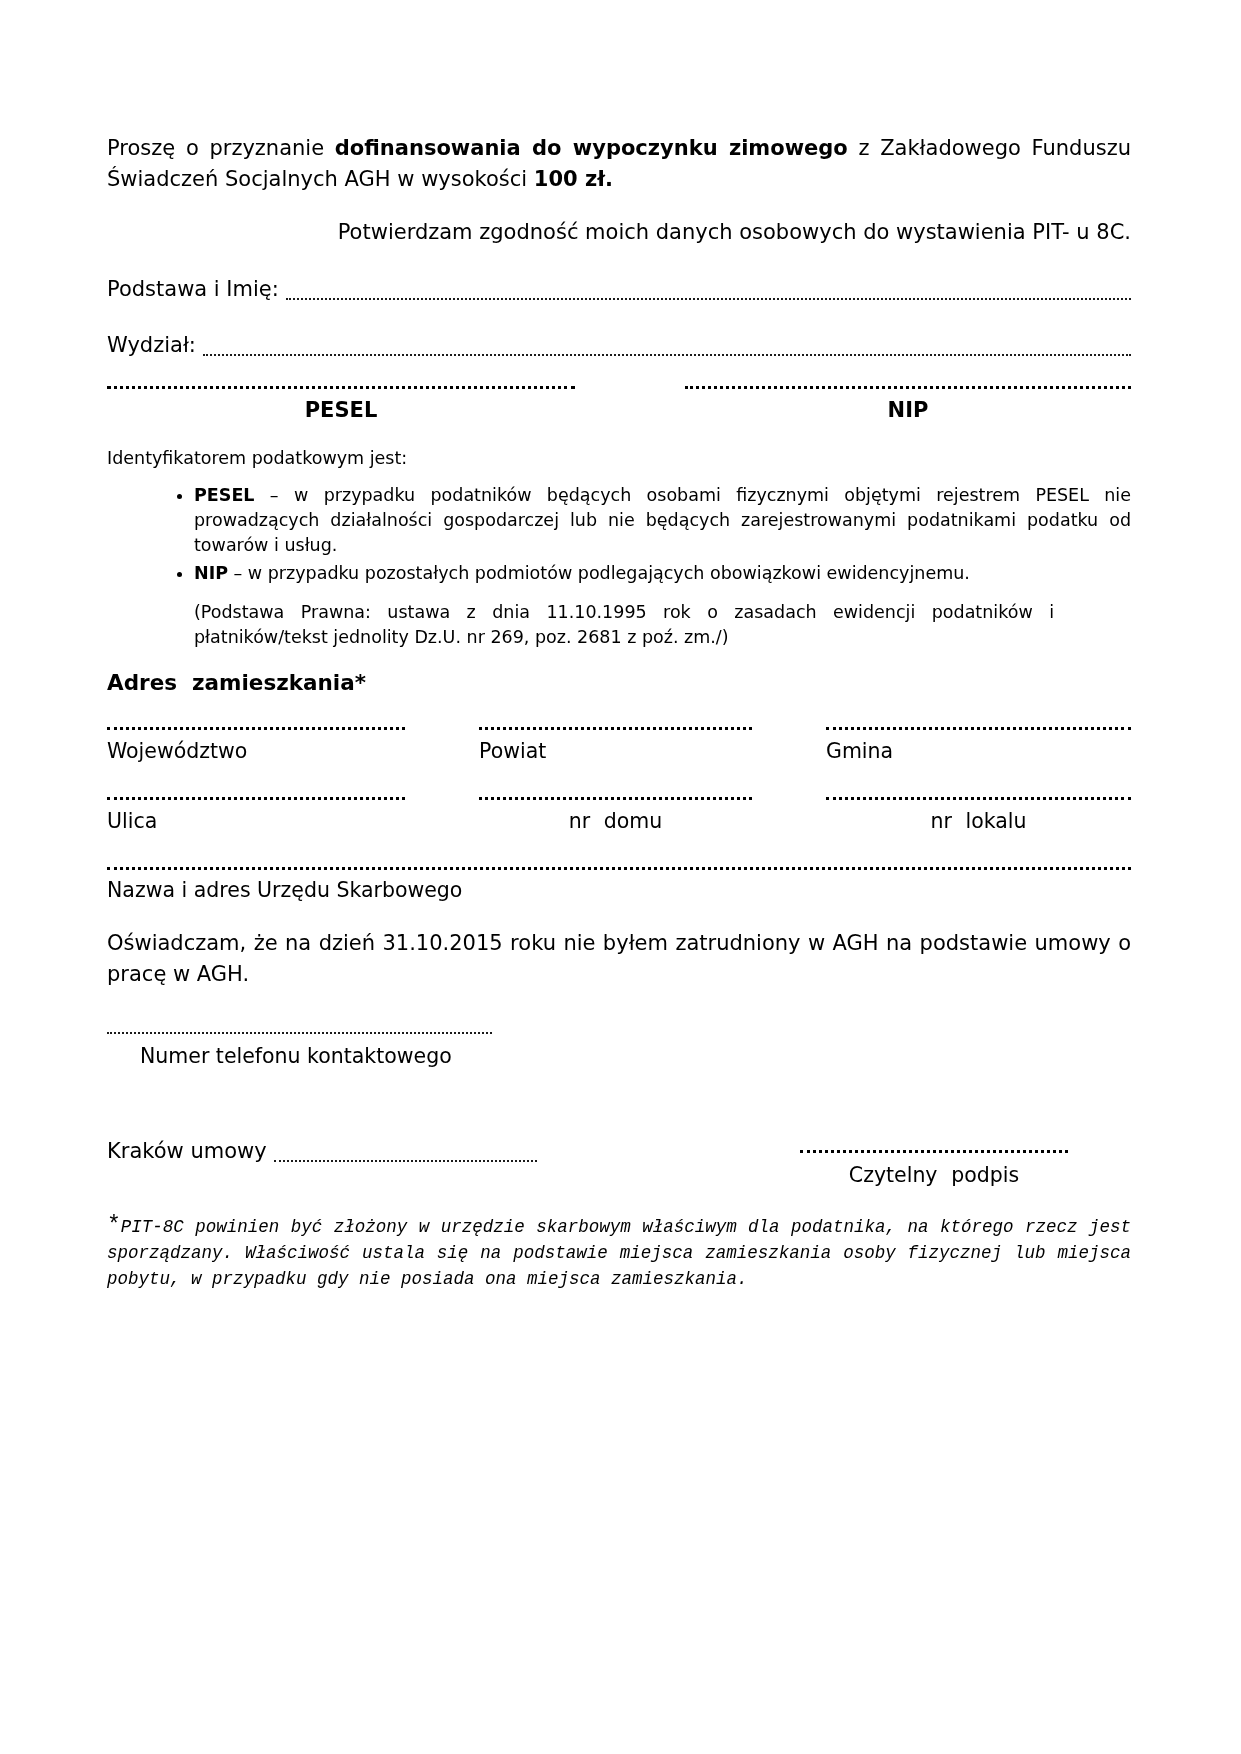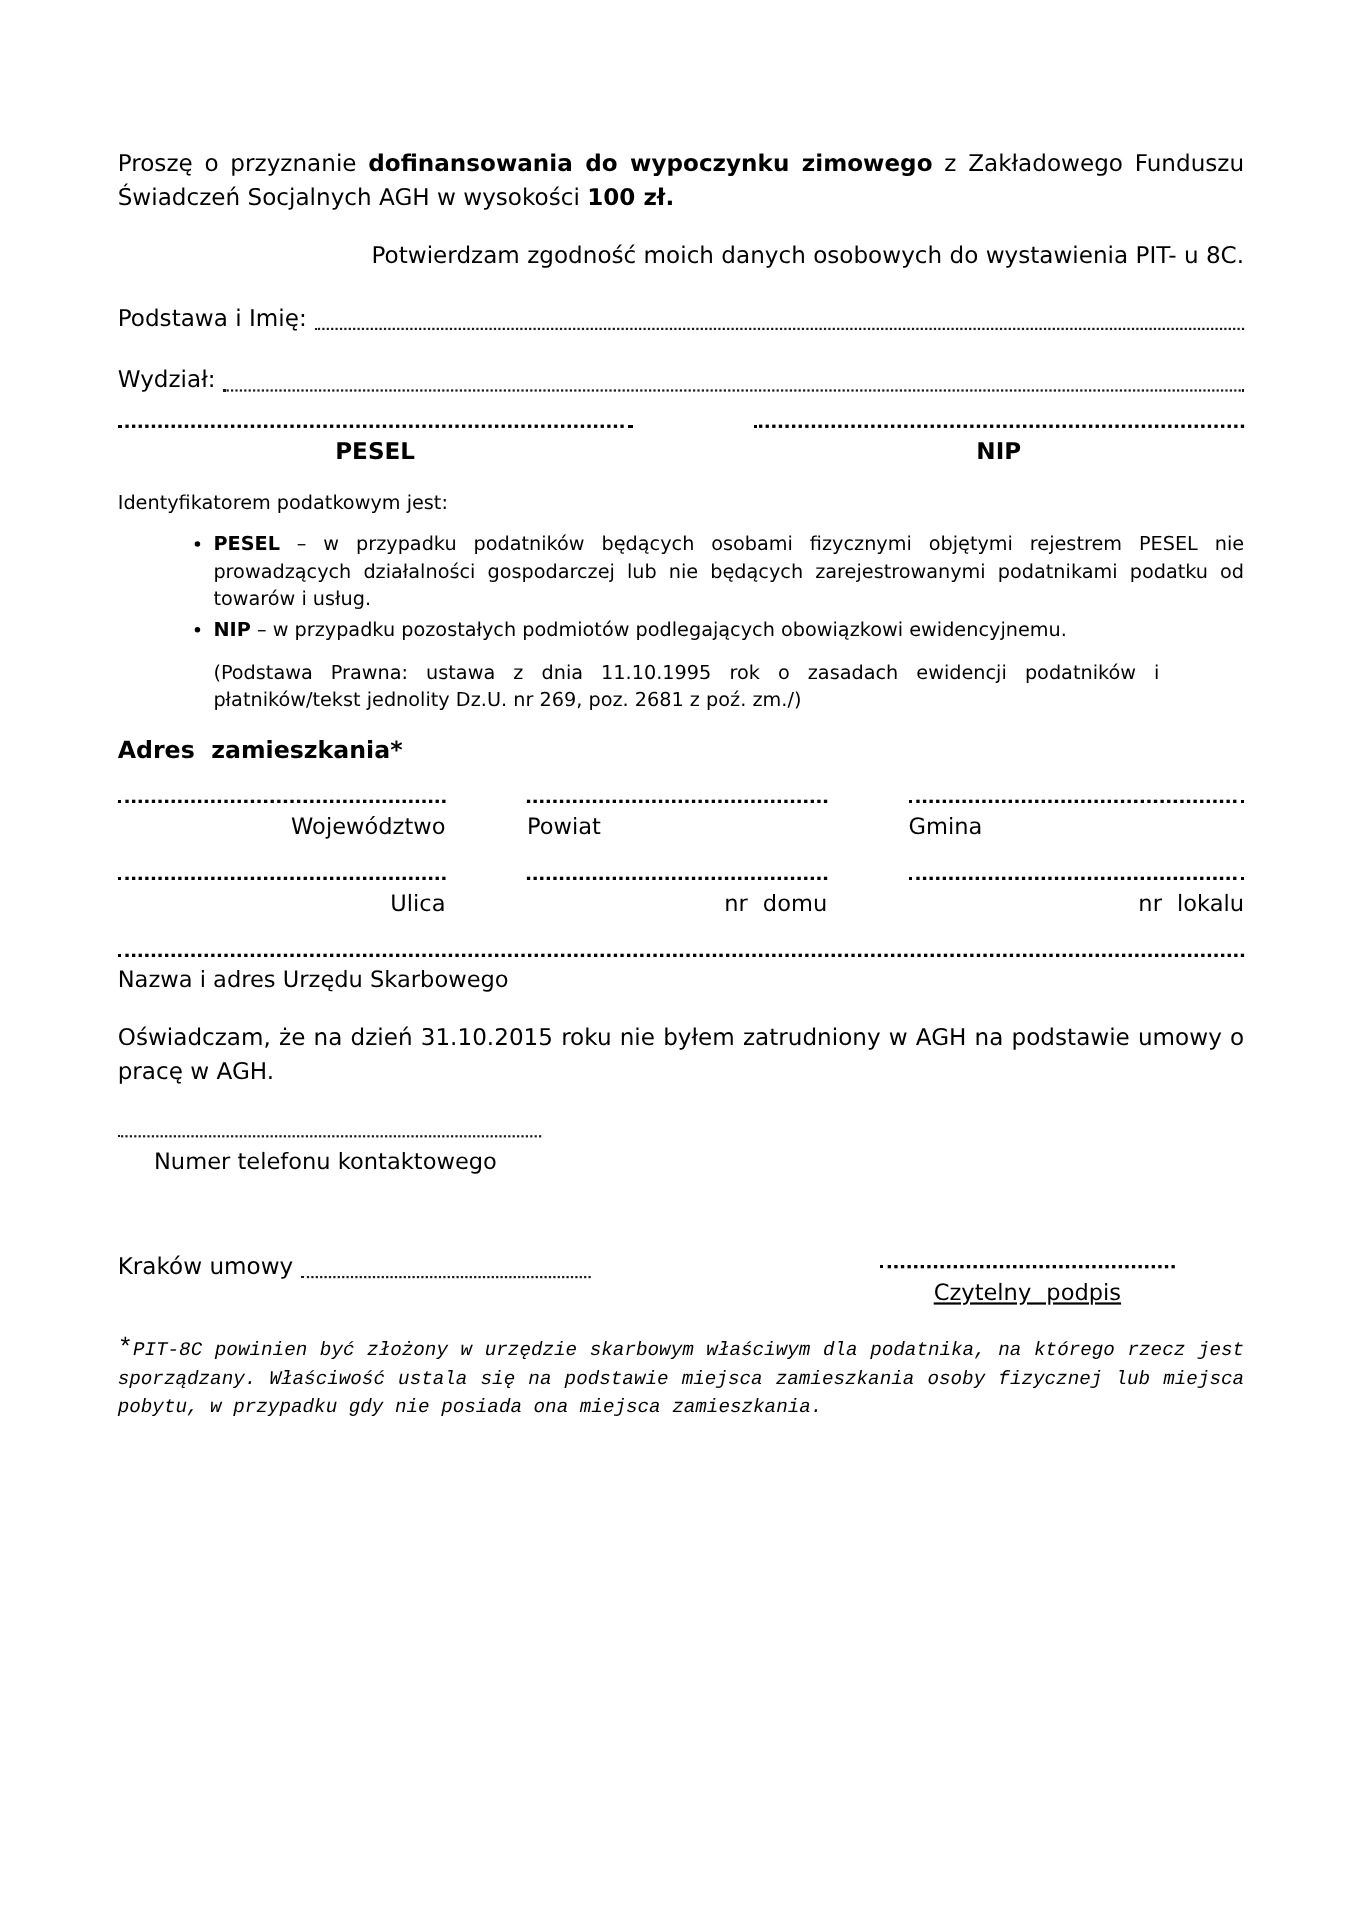--- a/index.html
+++ b/index.html
@@ -36,40 +36,40 @@
   .id-label { text-align: center; font-weight: bold; font-size: 21px; margin-top: 9px; }
 
   .taxid-heading { margin-bottom: 12px; }
   .bullets { list-style: disc; padding-left: 87px; }
   .bullets li { text-align: justify; margin-bottom: 3px; }
   .legal-note { margin: 14px 0 20px 87px; max-width: 860px; text-align: justify; }
 
   .addr-heading { font-size: 21.5px; font-weight: bold; text-align: left; margin: 6px 0 32px 0; }
 
   .addr-row { display: flex; justify-content: space-between; margin-bottom: 34px; }
-  .addr-col1 { width: 298px; text-align: right; }
+  .addr-col1 { width: 298px; }
   .addr-col2 { width: 273px; }
   .addr-col3 { width: 305px; }
   .addr-label { font-size: 20.5px; margin-top: 9px; }
-  .ac { text-align: right; }
+  .ac { text-align: center; }
 
   .full-line-block { margin-bottom: 26px; }
   .full-line-block .addr-label { margin-top: 8px; }
 
   .p-decl { margin-bottom: 42px; }
 
   .tel-block { margin-bottom: 68px; }
   .tel-fill { width: 385px; border-bottom: 2px dotted #1a1a1a; height: 2px; }
   .tel-label { font-size: 20.5px; margin: 10px 0 0 33px; }
 
   .sig-row { display: flex; justify-content: space-between; align-items: flex-start; margin-bottom: 16px; }
   .krakow { display: flex; align-items: flex-end; width: 430px; }
   .sig-col { width: 268px; margin-right: 63px; }
   .sig-col .dots-big { margin-top: 14px; }
-  .sig-label { font-size: 20.5px; text-align: center; margin-top: 10px; text-decoration: underline; }
+  .sig-label { font-size: 20.5px; text-align: center; margin-top: 10px; }
 
   .footnote { margin-top: 26px; font-size: 17.5px; line-height: 26px; font-style: italic; text-align: justify; font-family: Liberation Mono, monospace; }
   .footnote .star { font-style: normal; font-size: 23px; }
 </style>
 </head>
 <body>
 
 <div class="page">
 
   <p class="body-text just p-intro"><span>Proszę o przyznanie </span><span class="b">dofinansowania do wypoczynku zimowego</span><span> z Zakładowego Funduszu Świadczeń Socjalnych AGH w wysokości </span><span class="b">100 zł.</span></p>

